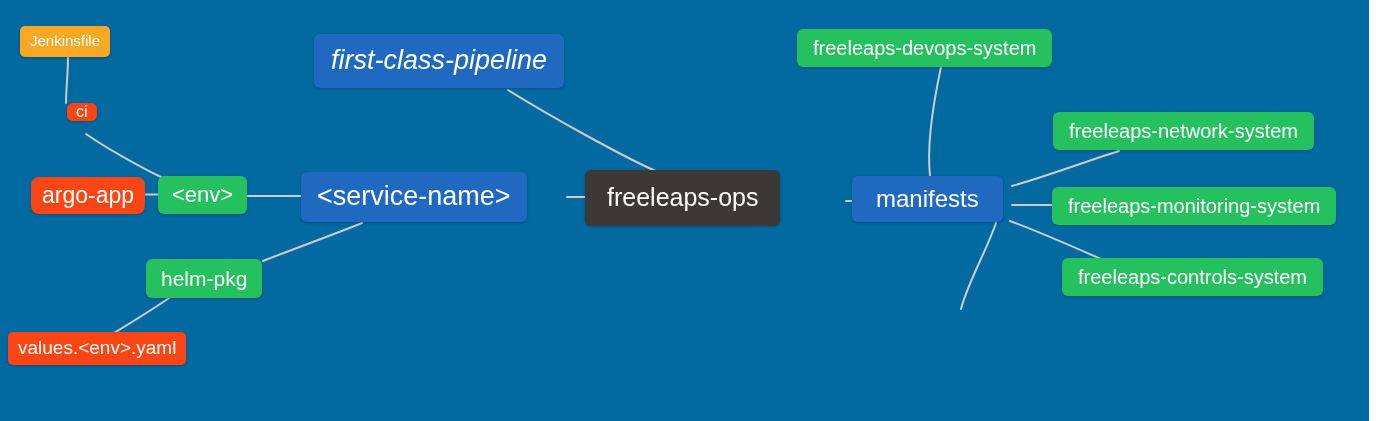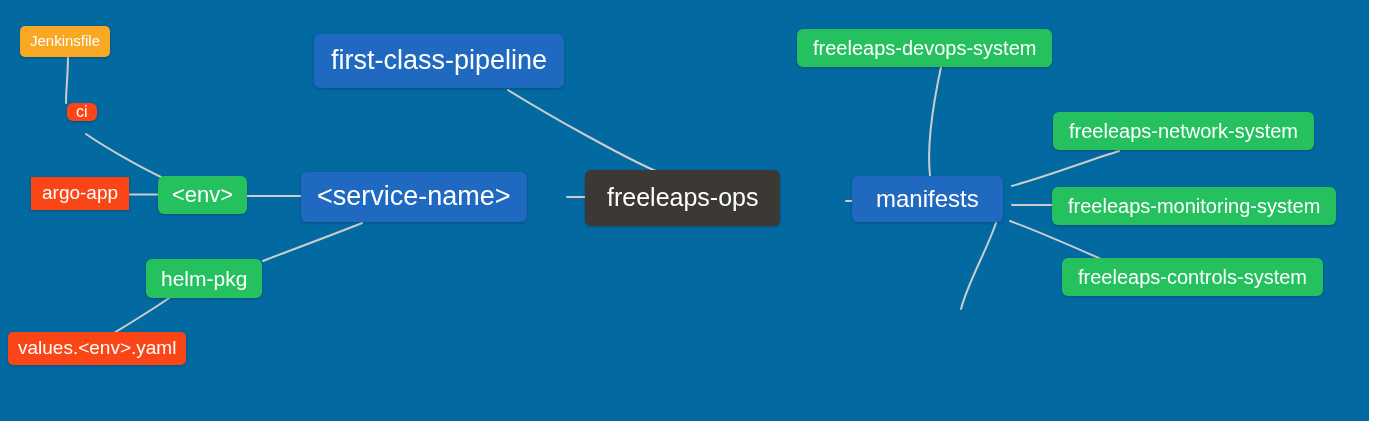--- a/index.html
+++ b/index.html
@@ -15,25 +15,25 @@
     cursor:default;user-select:none;
   }
   .blue{background:#2069c0;}
   .green{background:#25c15f;}
   .orange{background:#f8a823;}
   .red{background:#fa4616;}
   .dark{background:#3b3836;}
 
   .n-jenkinsfile{left:20px;top:26px;font-size:15px;padding:7px 10px;border-radius:5px;}
   .n-ci{left:67px;top:103px;font-size:16px;padding:0 9px;}
-  .n-argo{left:31px;top:177px;font-size:19px;padding:6px 11px;border-radius:1px;}
+  .n-argo{left:31px;top:177px;font-size:23px;padding:6px 11px;border-radius:8px;}
   .n-env{left:158px;top:176px;font-size:22px;padding:7px 14px;}
   .n-helm{left:146px;top:259px;font-size:21px;padding:8px 15px;}
   .n-values{left:8px;top:332px;font-size:19px;padding:6px 10px;border-radius:5px;}
-  .n-fcp{left:314px;top:34px;font-size:27px;padding:12px 17px;}
+  .n-fcp{left:314px;top:34px;font-size:27px;padding:12px 17px;font-style:italic;}
   .n-service{left:301px;top:172px;font-size:27px;padding:10px 16px;}
   .n-root{left:585px;top:170px;font-size:25px;padding:14px 22px;}
   .n-manifests{left:852px;top:176px;font-size:24px;padding:10px 24px;}
   .sys{font-size:20px;padding:8px 16px;}
   .n-devops{left:797px;top:29px;}
   .n-network{left:1053px;top:112px;}
   .n-monitoring{left:1052px;top:187px;}
   .n-controls{left:1062px;top:258px;}
   .n-storage{left:815px;top:309px;}
 </style>

